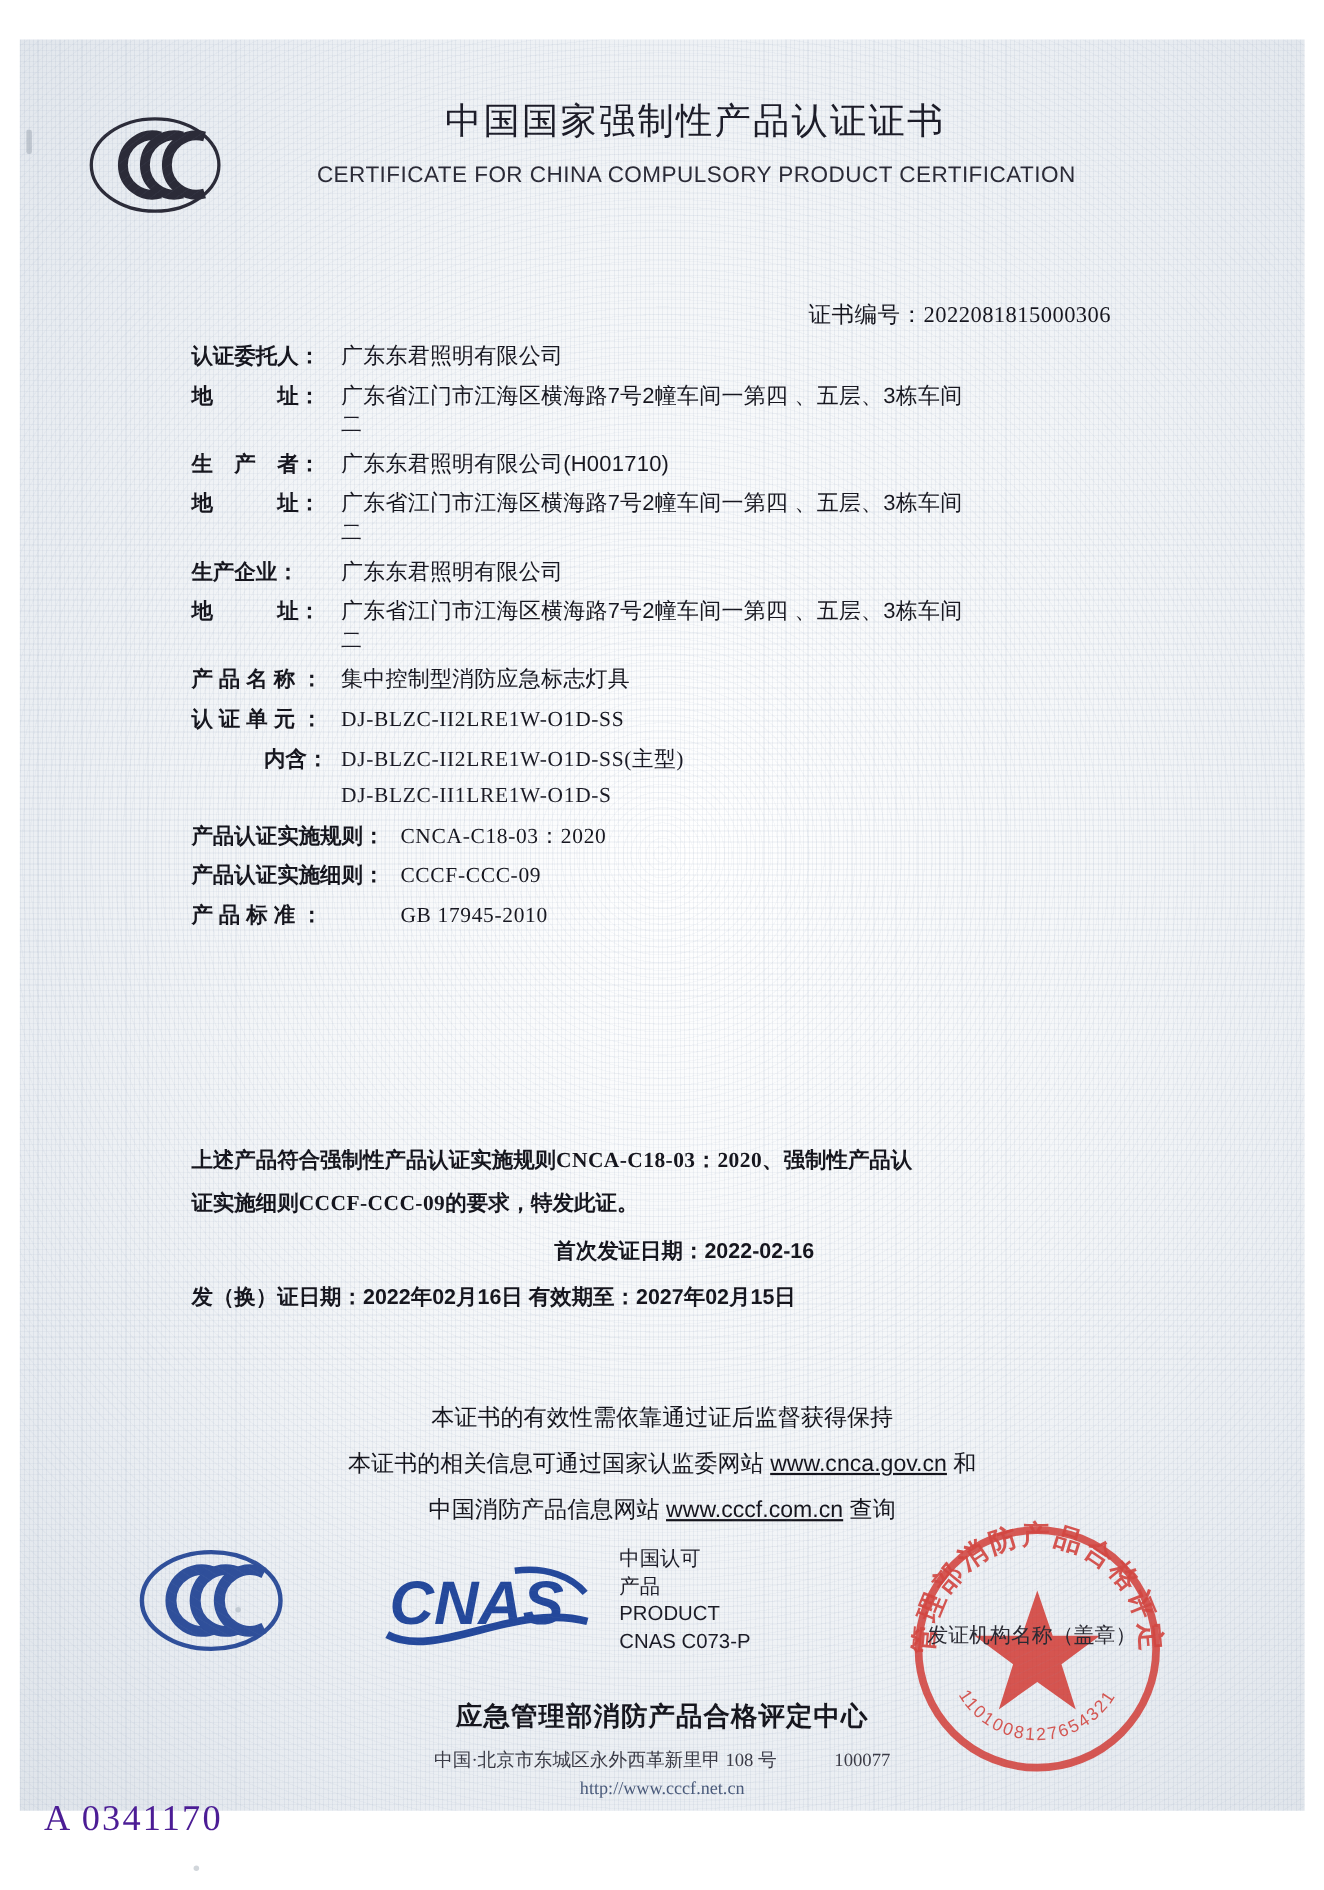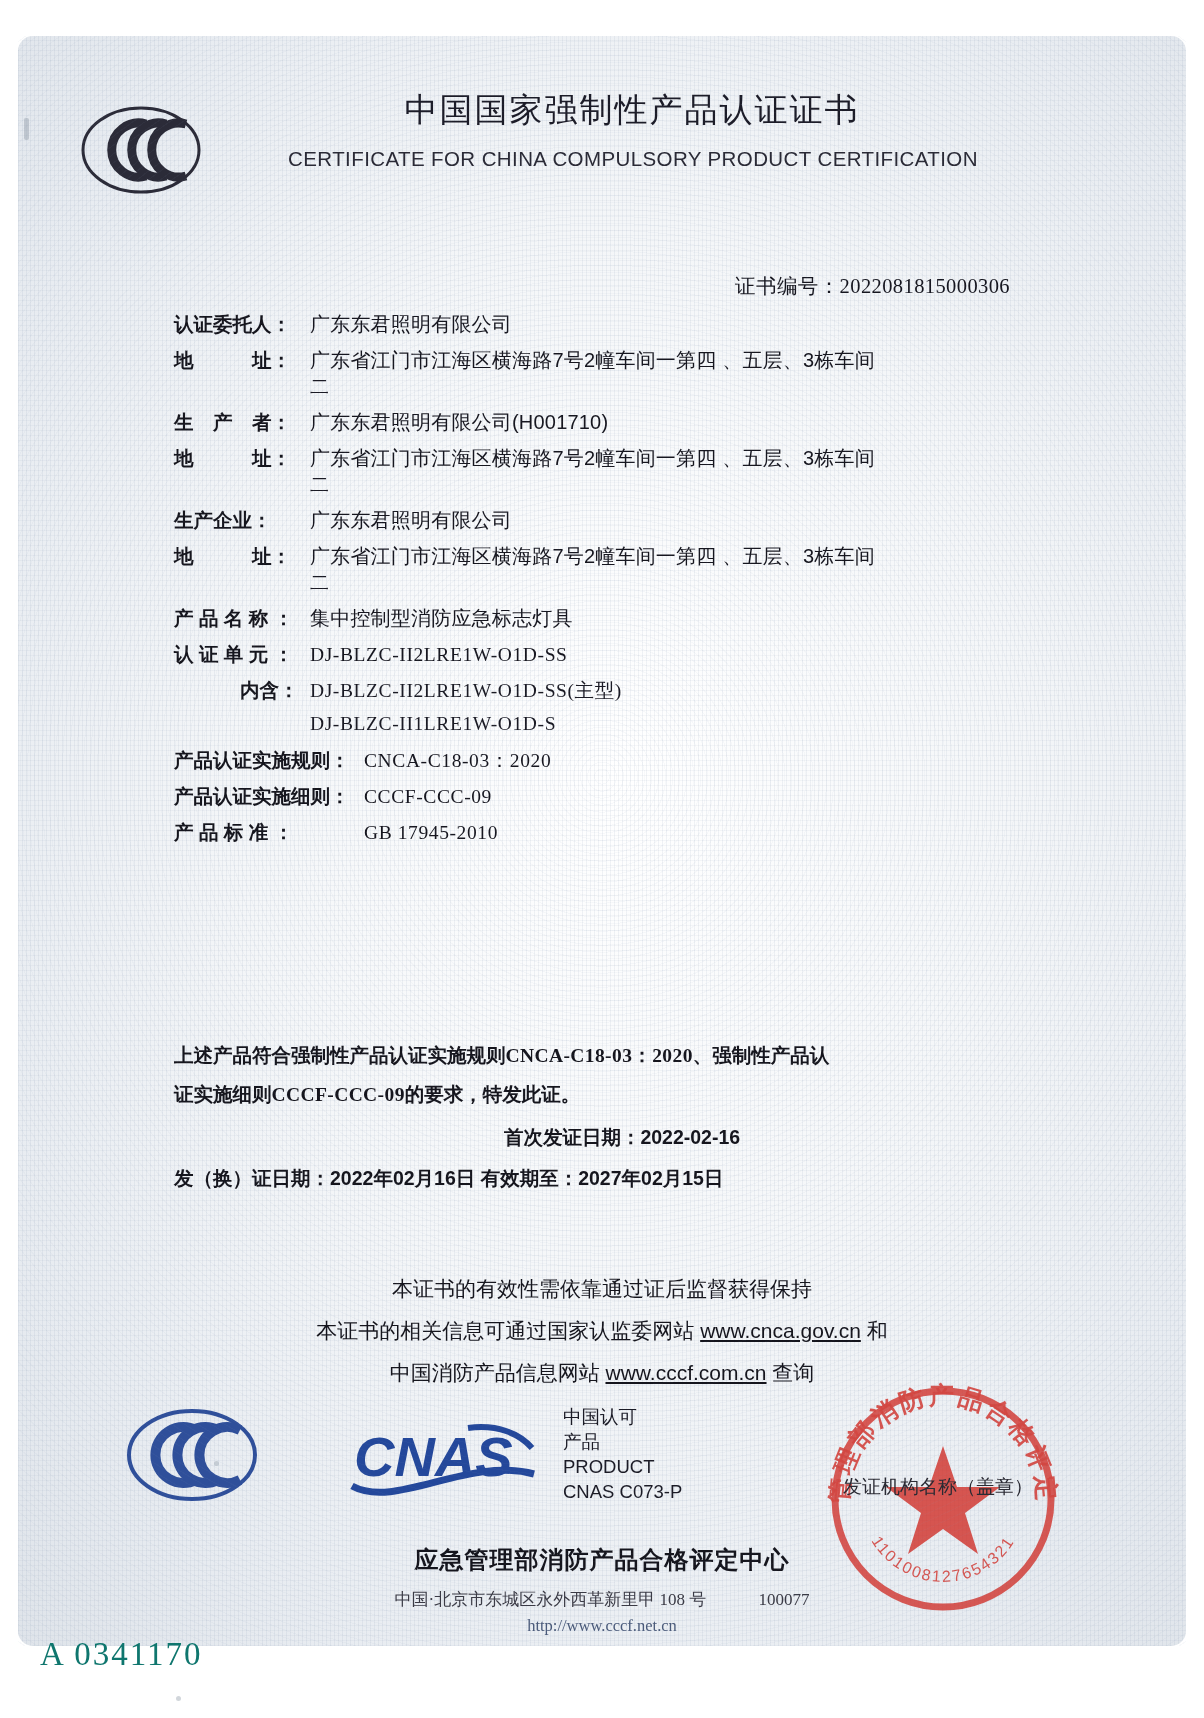--- a/index.html
+++ b/index.html
@@ -31,21 +31,20 @@
         rgba(255,255,255,0) 4px
       ),
       repeating-linear-gradient(
         0deg,
         rgba(120,140,170,0.07) 0px,
         rgba(120,140,170,0.07) 1px,
         rgba(255,255,255,0) 1px,
         rgba(255,255,255,0) 5px
       ),
       radial-gradient(ellipse at 52% 46%, #ffffff 0%, #f4f6f8 45%, #e8ecf1 78%, #dfe4ea 100%);
-    border-radius: 15px;
   }
   .page::after {
     content: "";
     position: absolute;
     inset: 0;
     background:
       repeating-radial-gradient(circle at 50% 46%,
         rgba(130,150,180,0.055) 0px,
         rgba(130,150,180,0.055) 1px,
         rgba(255,255,255,0) 1px,
@@ -262,21 +261,21 @@
     padding-right: 180px;
   }
   
   .serial {
     position: absolute;
     left: 40px;
     top: 1636px;
     font-family: "Liberation Serif", serif;
     font-size: 33px;
     letter-spacing: 2px;
-    color: #0f766e;
+    color: #4c1d95;
   }
   .speck { position:absolute; background:#9aa3b0; border-radius:50%; }
 </style>
 </head>
 <body>
 
 <div class="page">
   <div class="inner">
 
     <div class="speck" style="left:6px;top:82px;width:5px;height:22px;border-radius:2px;opacity:.5;"></div>

